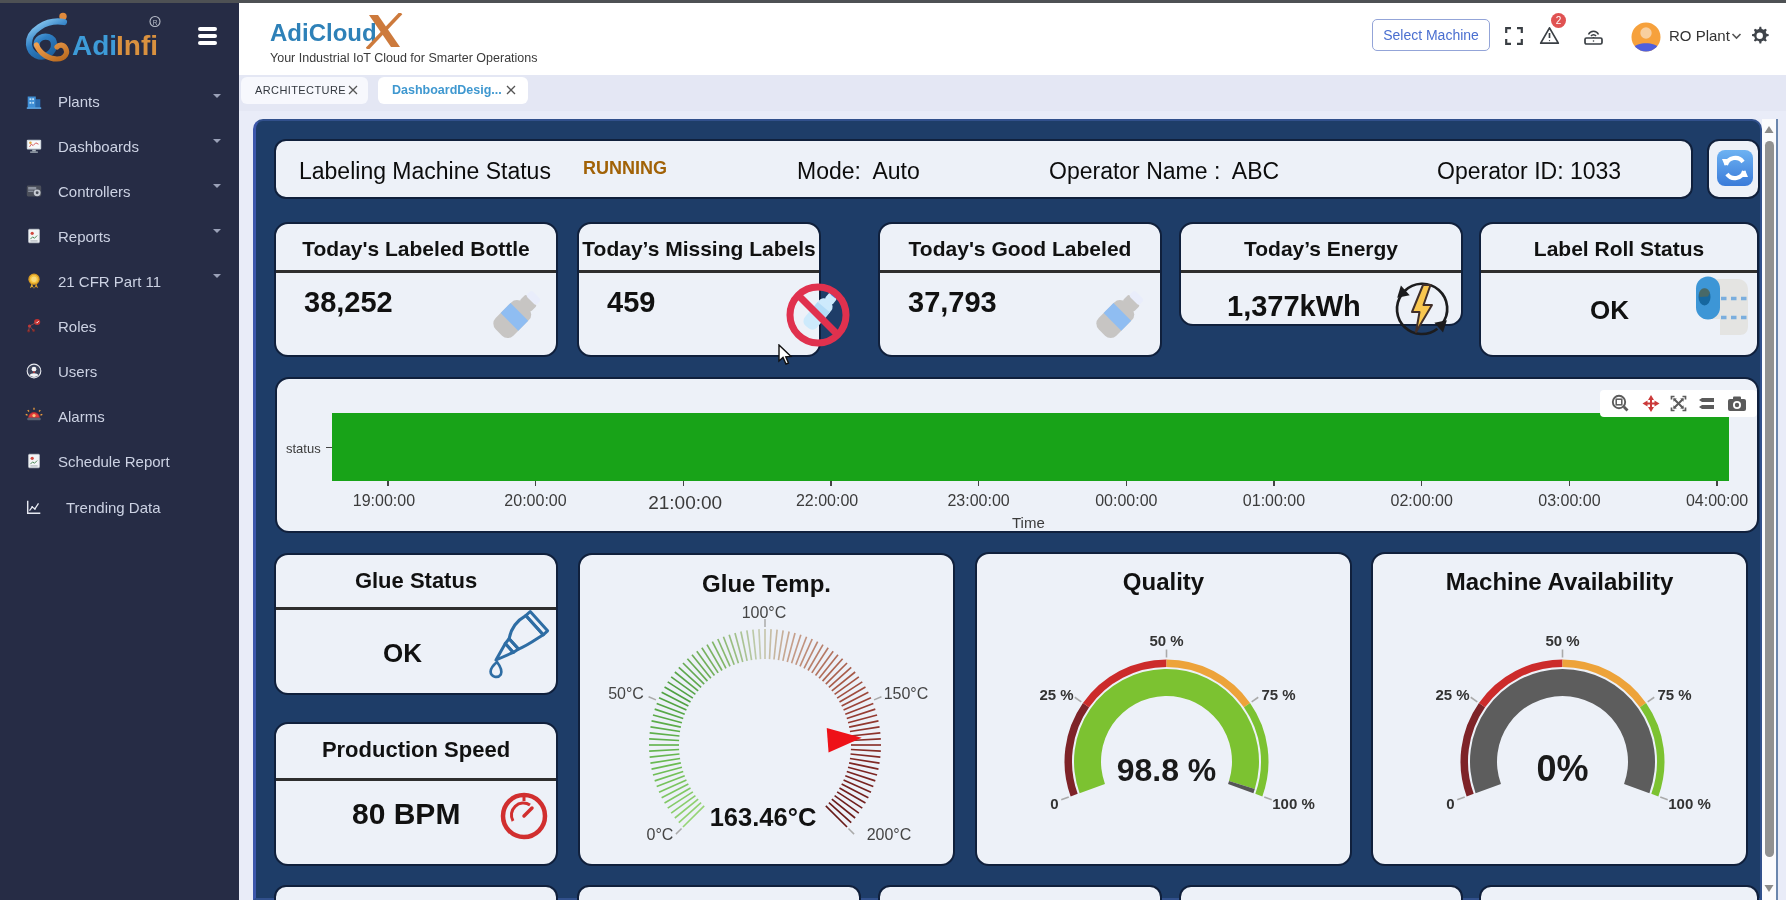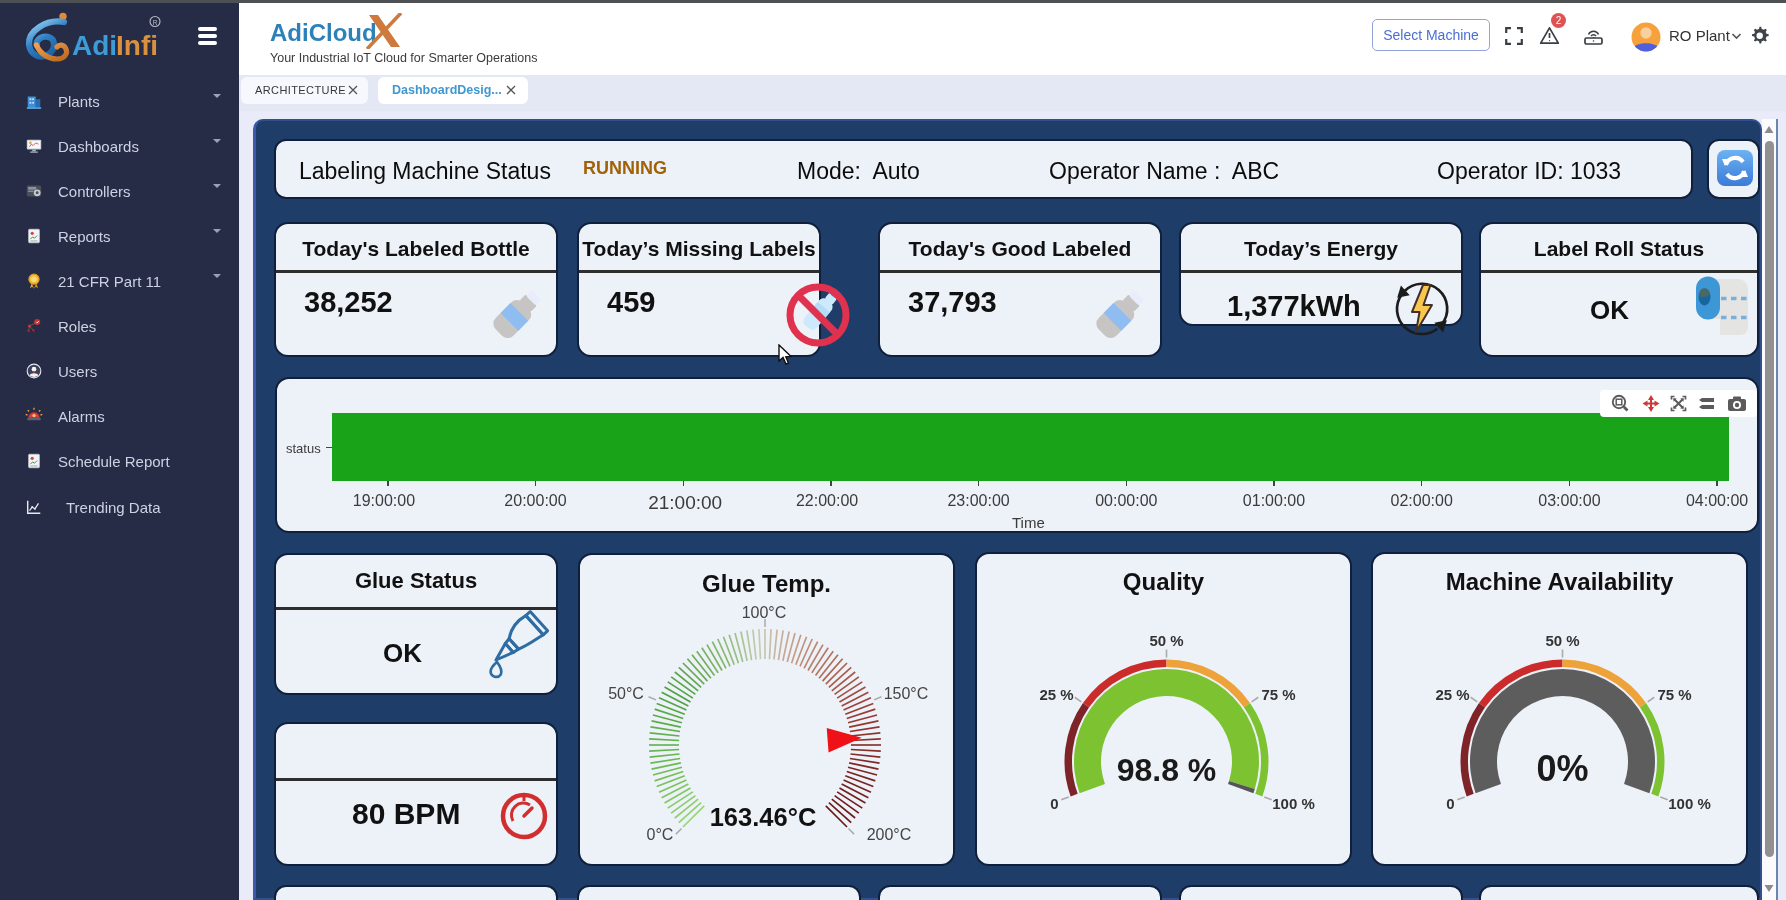--- a/index.html
+++ b/index.html
@@ -351,20 +351,21 @@
 <svg class="abs" style="left:487px;top:608px" width="66" height="72" viewBox="0 0 66 72">
 <g fill="none" stroke="#2e6da4" stroke-width="3" stroke-linejoin="round">
 <path d="M 9 52 L 26.3 44.4 L 18.3 35.5 Z"></path>
 <path d="M 18.3 35.5 L 26.3 44.4 L 31.5 41.1 L 22.1 30.7 Z"></path>
 <path d="M 31.5 41.1 C 40 38 48 32 56.2 26.8 L 38.8 7.6 C 31 12 24 20 22.1 30.7 Z"></path>
 <path d="M 56.2 26.8 L 60.6 22.8 L 43.2 3.5 L 38.8 7.6 Z"></path>
 <path d="M 10 54 C 13.5 58.5 15.5 62.5 13.8 66.5 A 5.6 5.6 0 0 1 3.6 63.5 C 3.8 59.5 7 56.5 10 54 Z" stroke-width="2.7"></path>
 </g>
 </svg>
 <div class="card" style="left:274px;top:722px;width:284px;height:144px">
+    <div class="kpi-title" style="font-size:22px">Production Speed</div>
     <div class="kpi-div" style="top:54px"></div>
   </div>
 <div class="abs" style="left:352px;top:797px;font-size:30px;font-weight:bold;color:#111">80 BPM</div>
 <svg class="abs" style="left:499px;top:791px" width="50" height="50" viewBox="0 0 50 50">
 <circle cx="25" cy="25" r="21" fill="none" stroke="#d12f2f" stroke-width="4.5"></circle>
 <path d="M25 10 L25 5" stroke="#d12f2f" stroke-width="3"></path>
 <path d="M 14 30 A 12 12 0 0 1 31 14" fill="none" stroke="#d12f2f" stroke-width="3"></path>
 <path d="M25 25 L33 17" stroke="#d12f2f" stroke-width="3.5" stroke-linecap="round"></path>
 </svg>
 <div class="card" style="left:578px;top:553px;width:377px;height:313px"></div>

